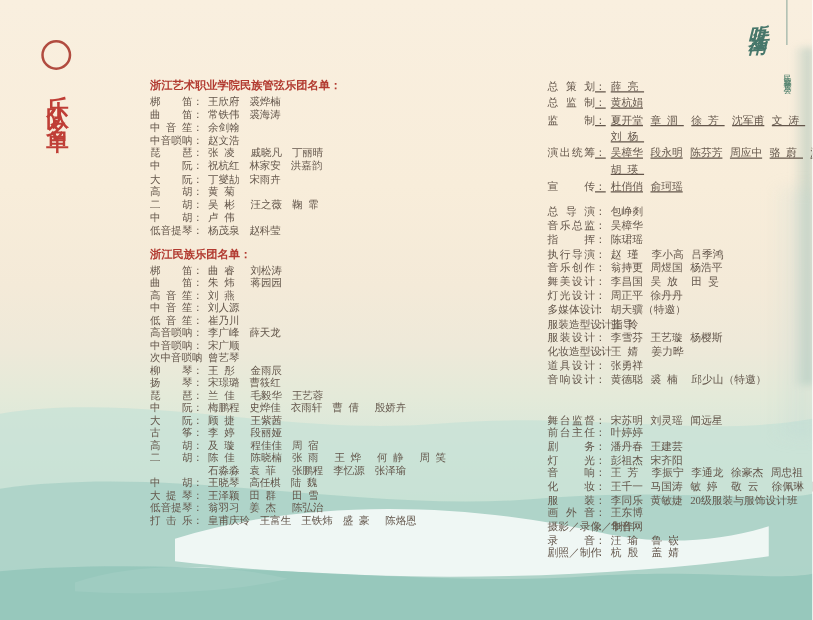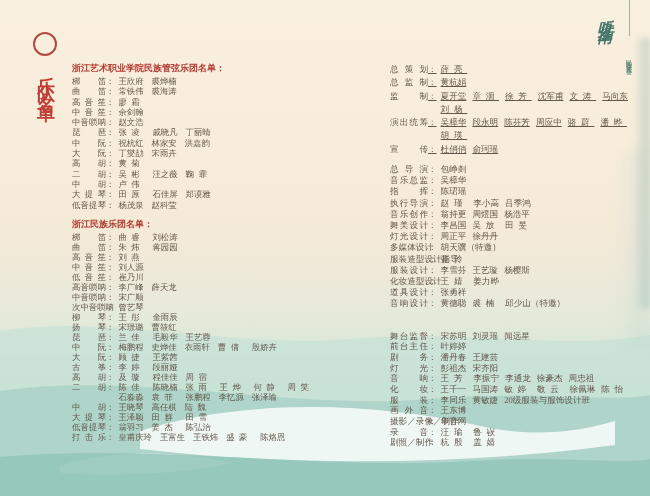--- a/index.html
+++ b/index.html
@@ -23,21 +23,21 @@
     font-size:15px;line-height:1;letter-spacing:3px;color:#47776b;
     font-style:italic;font-weight:600;transform:skewY(-3deg);}
   .brand-sub{position:absolute;left:624px;top:54px;writing-mode:vertical-rl;
     font-size:6.5px;letter-spacing:1.5px;color:#54836f;}
   
   .logo-ring{position:absolute;left:33px;top:32px;width:20px;height:20px;
     border:2.5px solid #a8382e;border-radius:50%;opacity:.9;}
   .side-title{position:absolute;left:34px;top:62px;writing-mode:vertical-rl;
     font-size:18px;font-weight:700;letter-spacing:9px;color:#bf3e36;}
   
-  .col{position:absolute;color:#63564b;}
+  .col{position:absolute;color:#63564b;margin-left:48px;}
   .col-left{left:72px;top:62px;width:312px;}
   .col-right{left:390px;top:58px;width:256px;}
   .hdr{font-size:9px;font-weight:700;color:#b23a30;height:14px;white-space:nowrap;}
   .sec2{margin-top:8px;}
   .row{white-space:nowrap;font-size:8.4px;}
   .col-left .sec1 .row{height:10.3px;}
   .col-left .sec2 .row{height:10.0px;font-family:Liberation Serif, serif;}
   .grp-a .row{height:13.3px;font-size:8.6px;text-decoration:underline;}
   .grp-b .row{height:11.2px;font-size:8.6px;}
   .grp-c .row{height:10.7px;font-size:8.6px;}
@@ -75,30 +75,28 @@
 
   <div class="logo-ring"></div>
   <div class="side-title">乐队名单</div>
 
   <div class="col col-left">
     <div class="sec1">
       <div class="hdr">浙江艺术职业学院民族管弦乐团名单：</div>
       <div>
           <div class="row"><span class="role">梆笛</span><span class="colon">：</span><span class="nm">王欣府</span><span class="nm">裘烨楠</span></div>
           <div class="row"><span class="role">曲笛</span><span class="colon">：</span><span class="nm">常铁伟</span><span class="nm">裘海涛</span></div>
-          <div class="row"><span class="role">高音笙</span><span class="colon">：</span><span class="nm n2">廖霜</span></div>
           <div class="row"><span class="role">中音笙</span><span class="colon">：</span><span class="nm">余剑翰</span></div>
           <div class="row"><span class="role">中音唢呐</span><span class="colon">：</span><span class="nm">赵文浩</span></div>
           <div class="row"><span class="role">琵琶</span><span class="colon">：</span><span class="nm n2">张凌</span><span class="nm">戚晓凡</span><span class="nm">丁丽晴</span></div>
           <div class="row"><span class="role">中阮</span><span class="colon">：</span><span class="nm">祝杭红</span><span class="nm">林家安</span><span class="nm">洪嘉韵</span></div>
           <div class="row"><span class="role">大阮</span><span class="colon">：</span><span class="nm">丁燮劼</span><span class="nm">宋雨卉</span></div>
           <div class="row"><span class="role">高胡</span><span class="colon">：</span><span class="nm n2">黄菊</span></div>
           <div class="row"><span class="role">二胡</span><span class="colon">：</span><span class="nm n2">吴彬</span><span class="nm">汪之薇</span><span class="nm n2">鞠霏</span></div>
           <div class="row"><span class="role">中胡</span><span class="colon">：</span><span class="nm n2">卢伟</span></div>
-          <div class="row"><span class="role">大提琴</span><span class="colon">：</span><span class="nm n2">田原</span><span class="nm">石佳屏</span><span class="nm">郑谟雅</span></div>
           <div class="row"><span class="role">低音提琴</span><span class="colon">：</span><span class="nm">杨茂泉</span><span class="nm">赵科莹</span></div>
         </div>
     </div>
     <div class="sec2">
       <div class="hdr">浙江民族乐团名单：</div>
       <div>
           <div class="row"><span class="role">梆笛</span><span class="colon">：</span><span class="nm n2">曲睿</span><span class="nm">刘松涛</span></div>
           <div class="row"><span class="role">曲笛</span><span class="colon">：</span><span class="nm n2">朱炜</span><span class="nm">蒋园园</span></div>
           <div class="row"><span class="role">高音笙</span><span class="colon">：</span><span class="nm n2">刘燕</span></div>
           <div class="row"><span class="role">中音笙</span><span class="colon">：</span><span class="nm">刘人源</span></div>

